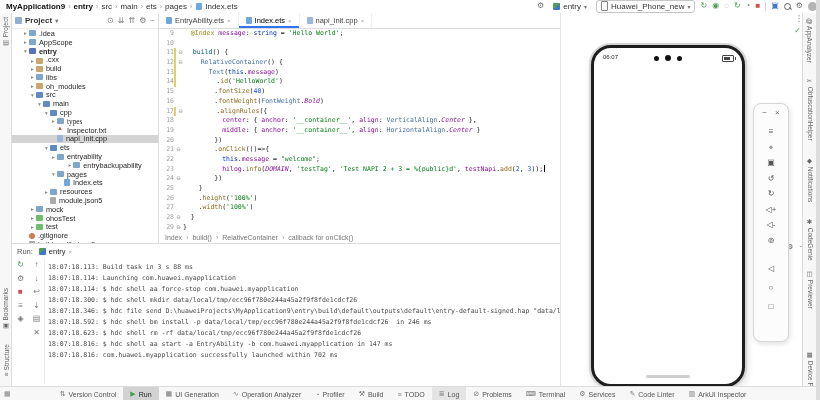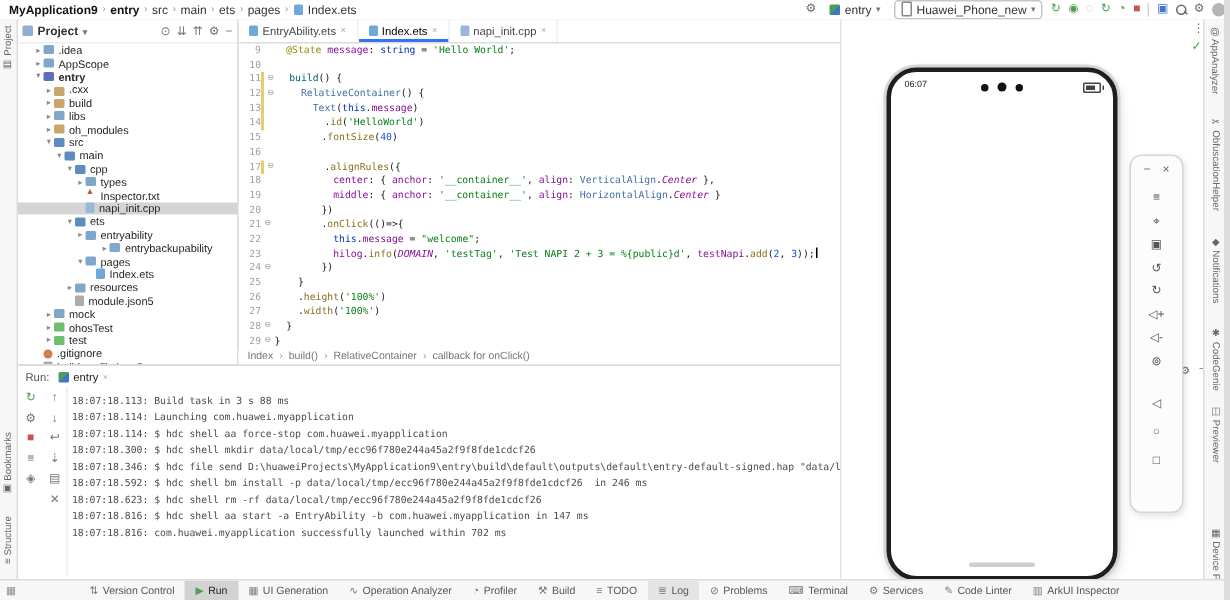--- a/index.html
+++ b/index.html
@@ -244,21 +244,21 @@
         <div class="trow" style="padding-left: 24px;">
           <span class="chev">▾</span>
           <span class="tico folder-src"></span>
           <span class="tlab">main</span>
         </div>
         <div class="trow" style="padding-left: 31px;">
           <span class="chev">▾</span>
           <span class="tico folder-src"></span>
           <span class="tlab">cpp</span>
         </div>
-        <div class="trow" style="padding-left: 38px;">
+        <div class="trow" style="padding-left: 38px; font-family: Liberation Serif, serif;">
           <span class="chev">▸</span>
           <span class="tico folder"></span>
           <span class="tlab">types</span>
         </div>
         <div class="trow" style="padding-left: 38px;">
           <span class="chev"></span>
           <span class="tico cmake"></span>
           <span class="tlab">Inspector.txt</span>
         </div>
         <div class="trow sel" style="padding-left: 38px;">
@@ -344,21 +344,21 @@
         <div class="tab">
           <span class="ftico cpp"></span>
           <span>napi_init.cpp</span>
           <span class="x">×</span>
         </div>
       </div>
     <div class="code-area" id="code">
         <div class="crow">
           <span class="ln">9</span>
           <span class="fold"></span>
-          <span class="cl"><span class="pl">  </span><span class="ann">@State</span><span class="pl"> </span><span class="fld">message</span><span class="pl">: </span><span class="kw">string</span><span class="pl"> = </span><span class="str">'Hello World'</span><span class="pl">;</span></span>
+          <span class="cl"><span class="pl">  </span><span class="ann">@Index</span><span class="pl"> </span><span class="fld">message</span><span class="pl">: </span><span class="kw">string</span><span class="pl"> = </span><span class="str">'Hello World'</span><span class="pl">;</span></span>
         </div>
         <div class="crow">
           <span class="ln">10</span>
           <span class="fold"></span>
           <span class="cl"></span>
         </div>
         <div class="crow">
           <span class="ln">11</span>
           <span class="fold chg">⊖</span>
           <span class="cl"><span class="pl">  </span><span class="dec">build</span><span class="pl">() {</span></span>
@@ -379,20 +379,21 @@
           <span class="cl"><span class="pl">        .</span><span class="fn">id</span><span class="pl">(</span><span class="str">'HelloWorld'</span><span class="pl">)</span></span>
         </div>
         <div class="crow">
           <span class="ln">15</span>
           <span class="fold"></span>
           <span class="cl"><span class="pl">        .</span><span class="fn">fontSize</span><span class="pl">(</span><span class="num">40</span><span class="pl">)</span></span>
         </div>
         <div class="crow">
           <span class="ln">16</span>
           <span class="fold"></span>
+          <span class="cl"><span class="pl">        .</span><span class="fn">fontWeight</span><span class="pl">(</span><span class="cls">FontWeight</span><span class="pl">.</span><span class="fldi">Bold</span><span class="pl">)</span></span>
         </div>
         <div class="crow">
           <span class="ln">17</span>
           <span class="fold chg">⊖</span>
           <span class="cl"><span class="pl">        .</span><span class="fn">alignRules</span><span class="pl">({</span></span>
         </div>
         <div class="crow">
           <span class="ln">18</span>
           <span class="fold"></span>
           <span class="cl"><span class="pl">          </span><span class="fld">center</span><span class="pl">: { </span><span class="fld">anchor</span><span class="pl">: </span><span class="str">'__container__'</span><span class="pl">, </span><span class="fld">align</span><span class="pl">: </span><span class="cls">VerticalAlign</span><span class="pl">.</span><span class="fldi">Center</span><span class="pl"> },</span></span>

